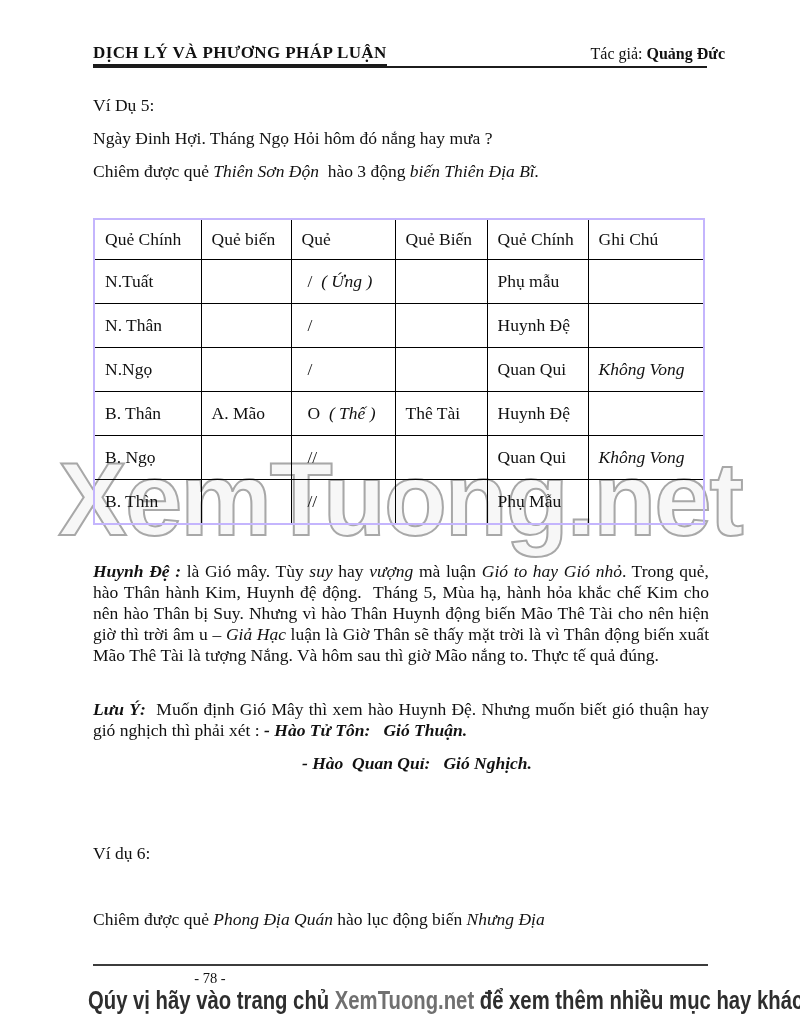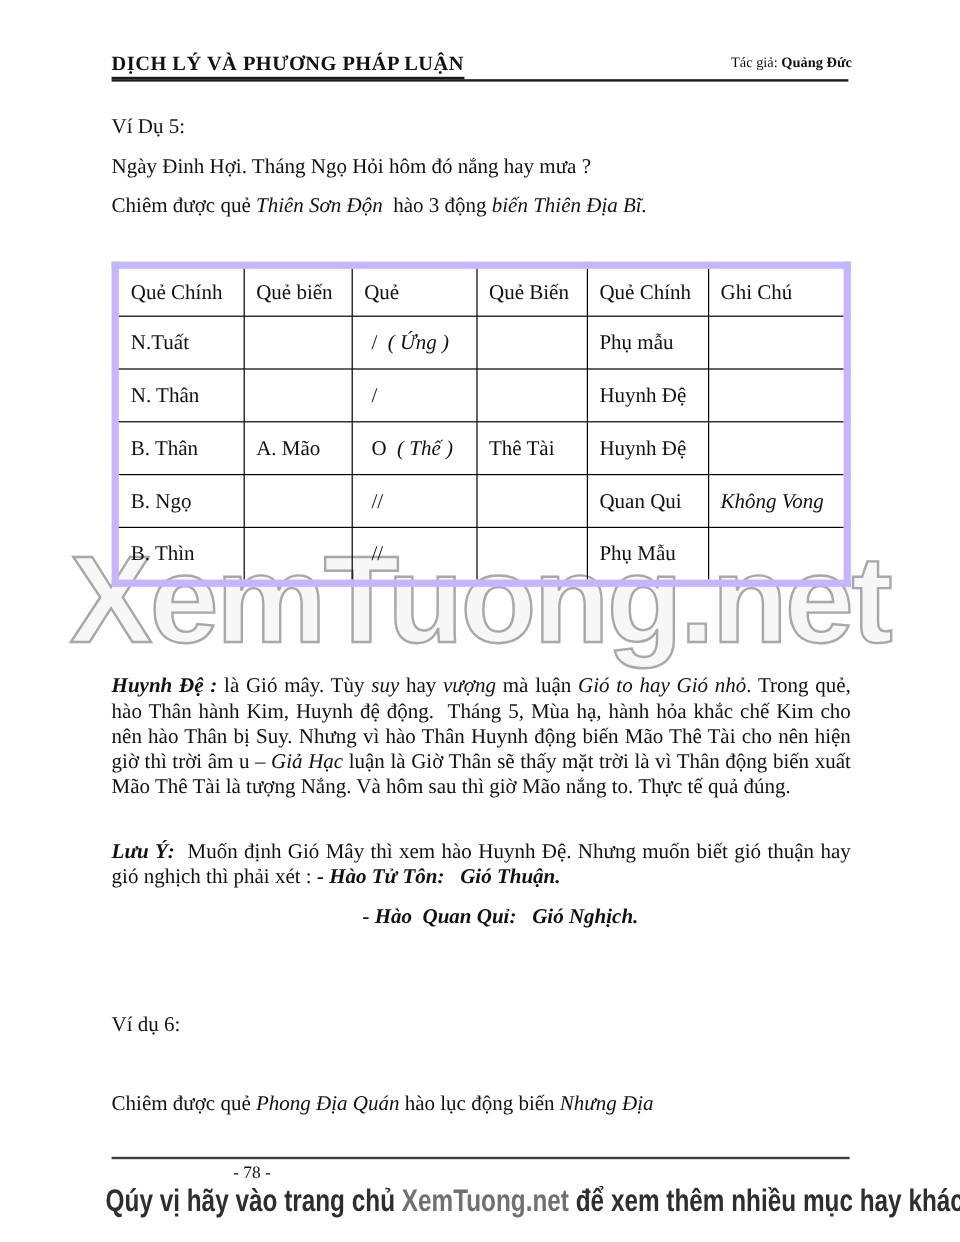--- a/index.html
+++ b/index.html
@@ -6,35 +6,35 @@
   .page{
     position:relative;width:800px;height:1035px;margin:0 auto;
     background:#ffffff;overflow:hidden;
     font-family:"Liberation Serif","DejaVu Serif",serif;
     color:#111;
   }
   .abs{position:absolute;}
   
   .hdr-title{left:93px;top:43px;font-size:17px;font-weight:bold;letter-spacing:.4px;
     border-bottom:2px solid #1a1a1a;padding-bottom:1px;z-index:2;}
-  .hdr-author{right:90px;top:45px;font-size:12px;z-index:2;}
+  .hdr-author{right:75px;top:45px;font-size:16px;z-index:2;}
   .hdr-author .name{font-weight:bold;}
   .hdr-rule{left:93px;top:66px;width:614px;height:2px;background:#1c1c1c;z-index:2;}
   
   .bodyline{left:93px;font-size:17.5px;z-index:2;}
   .para{left:93px;width:616px;font-size:17.5px;line-height:21px;text-align:justify;z-index:2;}
   .run{white-space:pre-wrap;}
   .run.i{font-style:italic;}
   .run.bi{font-weight:bold;font-style:italic;}
   
   .qtable{left:93px;top:218px;z-index:2;border-collapse:collapse;table-layout:fixed;
     background:transparent;}
   .qtable th,.qtable td{border:1.5px solid #000;font-size:17.5px;font-weight:normal;
     text-align:left;padding:0 4px 0 10px;vertical-align:middle;background:transparent;}
-  .qtable{border:6px solid #c4b5fd;}
+  .qtable{border:2px solid #c4b5fd;}
   .qtable thead th{height:39px;}
   .qtable tbody td{height:43px;}
   .qtable td.c2{padding-left:16px;}
   
   .watermark{
     left:44px;top:448px;width:712px;text-align:center;z-index:1;
     font-family:"Liberation Sans","DejaVu Sans",sans-serif;
     font-weight:bold;font-size:103px;letter-spacing:-2px;line-height:1;
     color:rgba(225,225,225,0.28);
     -webkit-text-stroke:2px #a8a8a8;
@@ -99,20 +99,28 @@
         </tr>
         <tr>
           <td><span class="run n">N. Thân</span></td>
           <td></td>
           <td class="c2"><span class="run n">/</span></td>
           <td></td>
           <td><span class="run n">Huynh Đệ</span></td>
           <td></td>
         </tr>
         <tr>
+          <td><span class="run n">N.Ngọ</span></td>
+          <td></td>
+          <td class="c2"><span class="run n">/</span></td>
+          <td></td>
+          <td><span class="run n">Quan Qui</span></td>
+          <td><span class="run i">Không Vong</span></td>
+        </tr>
+        <tr>
           <td><span class="run n">B. Thân</span></td>
           <td><span class="run n">A. Mão</span></td>
           <td class="c2"><span class="run n">O  </span><span class="run i">( Thế )</span></td>
           <td><span class="run n">Thê Tài</span></td>
           <td><span class="run n">Huynh Đệ</span></td>
           <td></td>
         </tr>
         <tr>
           <td><span class="run n">B. Ngọ</span></td>
           <td></td>

